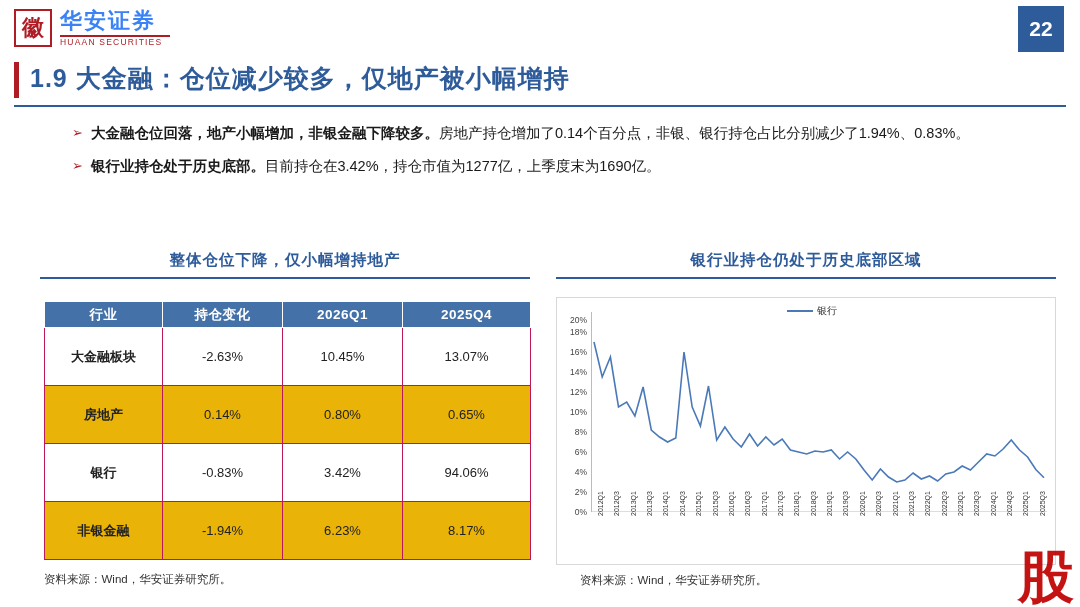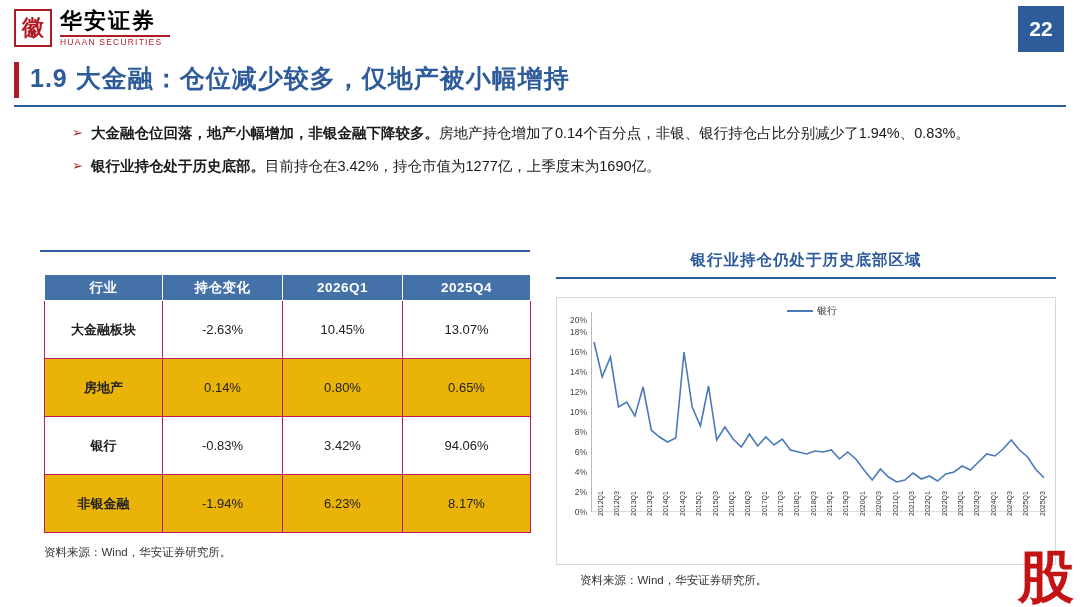--- a/index.html
+++ b/index.html
@@ -24,21 +24,21 @@
   .logo-mark {
     width:38px; height:38px; border:2px solid #b01c24; position:relative;
     display:flex; align-items:center; justify-content:center;
   }
   .logo-mark span {
     color:#b01c24; font-size:22px; font-weight:bold; line-height:1;
     font-family:"DejaVu Sans", sans-serif;
   }
   .logo-text { display:flex; flex-direction:column; justify-content:center; }
   .logo-cn {
-    color:#000000; font-size:22px; font-weight:bold; letter-spacing:2px;
+    color:#3b82f6; font-size:22px; font-weight:bold; letter-spacing:2px;
     line-height:1.15;
   }
   .logo-en {
     color:#b01c24; font-size:8.5px; letter-spacing:1.2px; line-height:1.2;
   }
   .logo-rule { width:110px; height:2px; background:#b01c24; margin-top:2px; }
 
   .page-badge {
     position:absolute; right:16px; top:6px;
     width:46px; height:46px; background:#2e5b9a; color:#fff;
@@ -173,20 +173,21 @@
     <div class="bullet-marker">➢</div>
     <div class="bullet-text"><b>大金融仓位回落，地产小幅增加，非银金融下降较多。</b><span>房地产持仓增加了0.14个百分点，非银、银行持仓占比分别减少了1.94%、0.83%。</span></div>
   </div>
   <div class="bullet">
     <div class="bullet-marker">➢</div>
     <div class="bullet-text"><b>银行业持仓处于历史底部。</b><span>目前持仓在3.42%，持仓市值为1277亿，上季度末为1690亿。</span></div>
   </div>
 </div>
 
 <div class="panel-left">
+  <div class="panel-title">整体仓位下降，仅小幅增持地产</div>
   <div class="panel-rule"></div>
 
   <table class="pos-table">
     <thead>
       <tr>
         <th style="width:118px">行业</th>
         <th style="width:120px">持仓变化</th>
         <th style="width:120px">2026Q1</th>
         <th style="width:128px">2025Q4</th>
       </tr>

